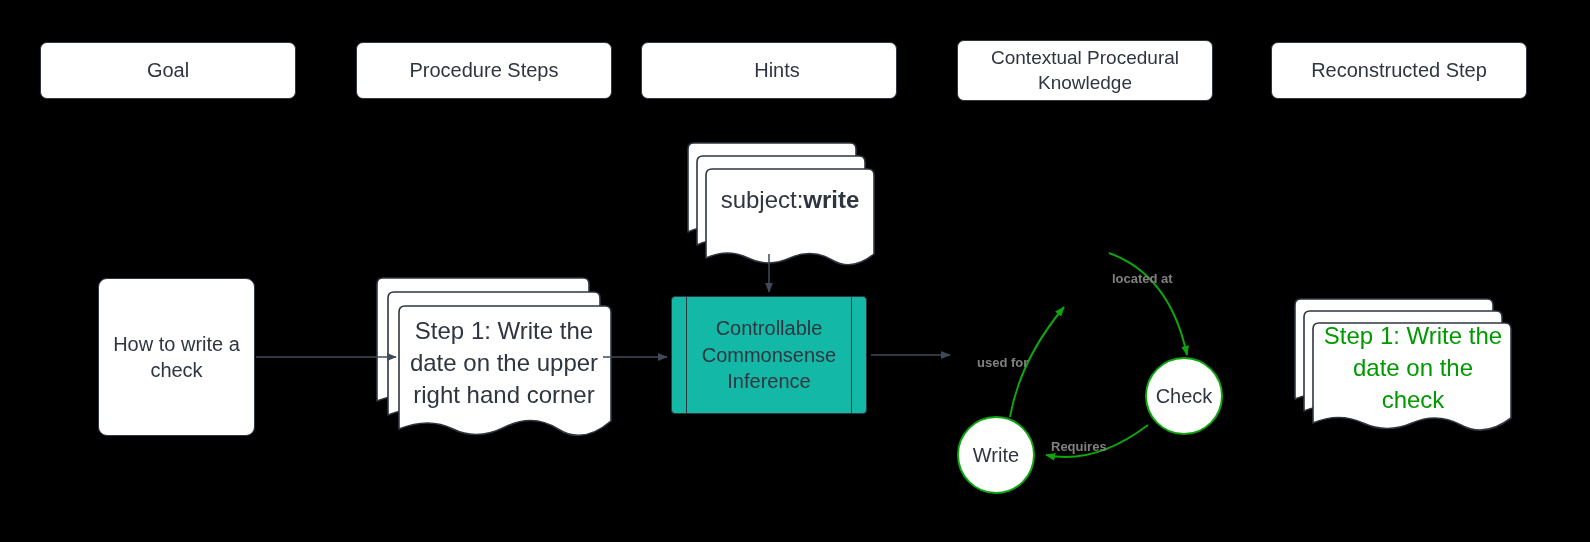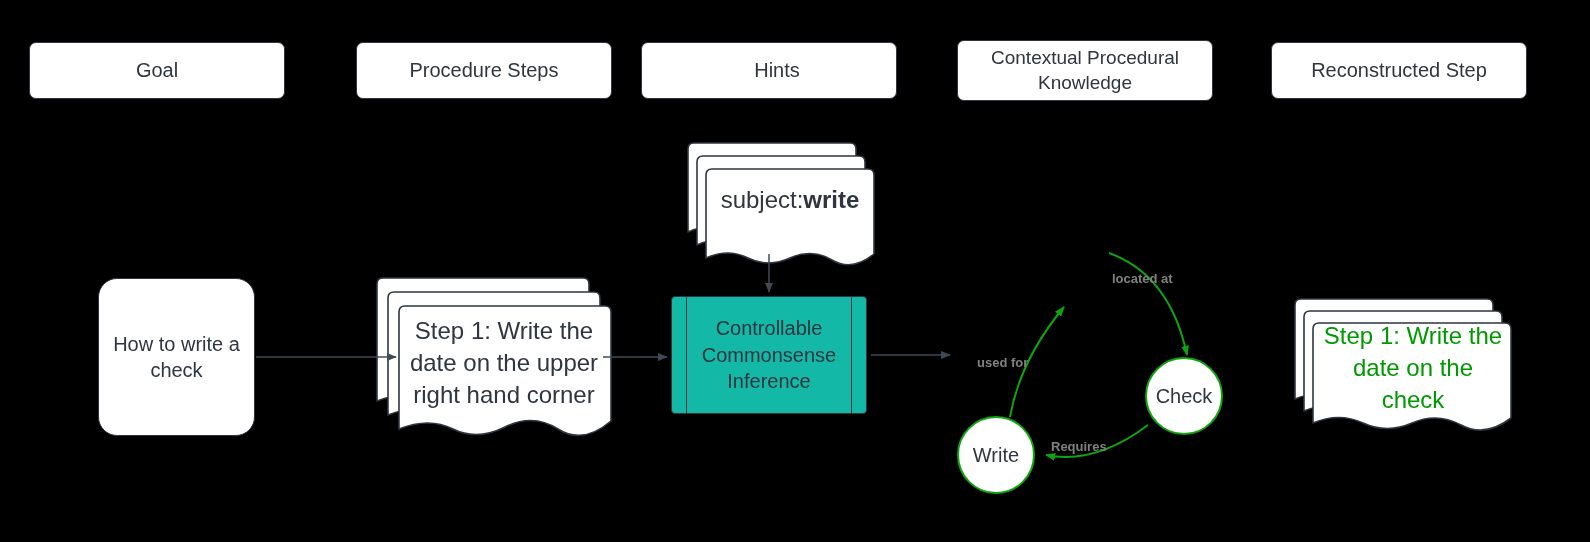--- a/index.html
+++ b/index.html
@@ -31,21 +31,21 @@
     font-size: 20px;
     line-height: 1.28;
     padding: 4px 8px;
   }
   
   .goal-box {
     position: absolute;
     box-sizing: border-box;
     background: #ffffff;
     border: 1.6px solid #2f3640;
-    border-radius: 19px;
+    border-radius: 9px;
     display: flex;
     align-items: center;
     justify-content: center;
     text-align: center;
     color: #2f3640;
     font-size: 20px;
     line-height: 1.32;
     padding: 6px 12px;
   }
   
@@ -130,21 +130,21 @@
     font-size: 13px;
     font-weight: bold;
     white-space: nowrap;
   }
 </style>
 </head>
 <body>
 
 <div id="canvas">
 
-  <div class="lane-header" style="left:29px; top:42px; width:256px; height:57px;">
+  <div class="lane-header" style="left:40px; top:42px; width:256px; height:57px;">
     <span>Goal</span>
   </div>
 
   <div class="lane-header" style="left:356px; top:42px; width:256px; height:57px;">
     <span>Procedure Steps</span>
   </div>
 
   <div class="lane-header" style="left:641px; top:42px; width:256px; height:57px;padding-left:24px;">
     <span>Hints</span>
   </div>

